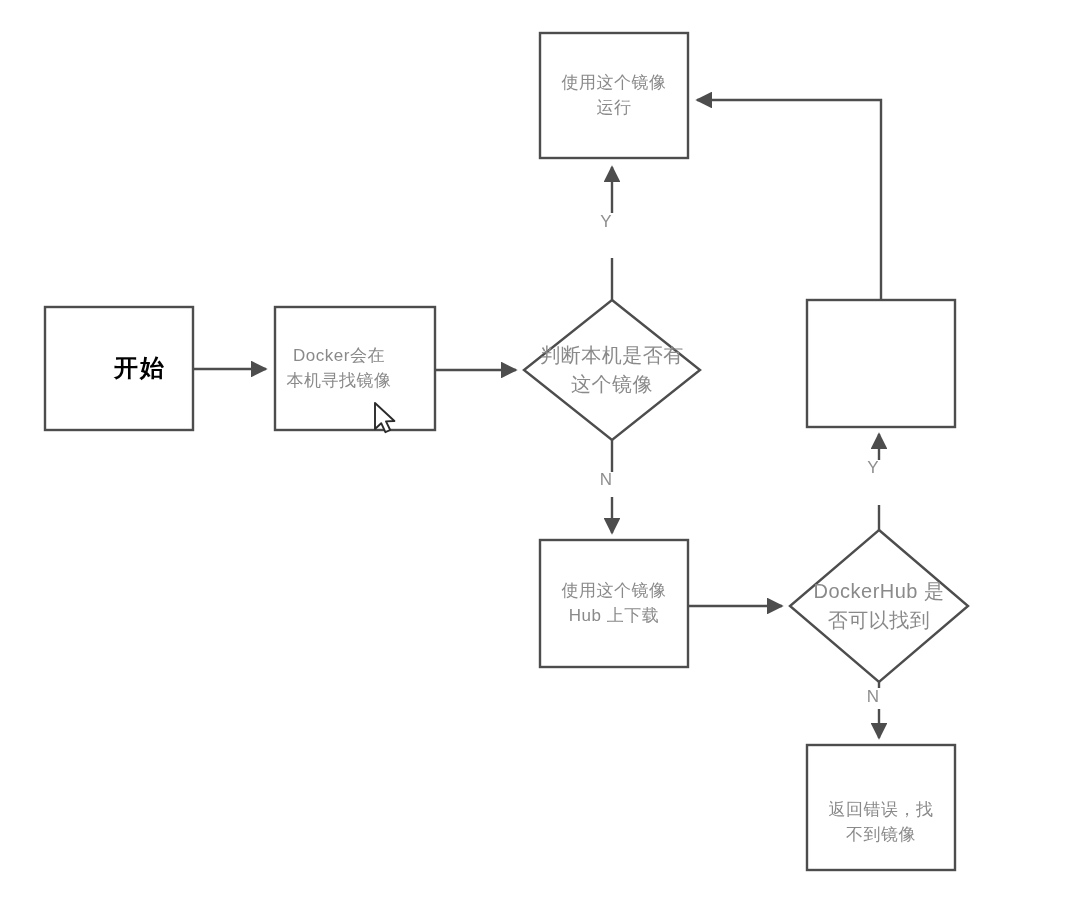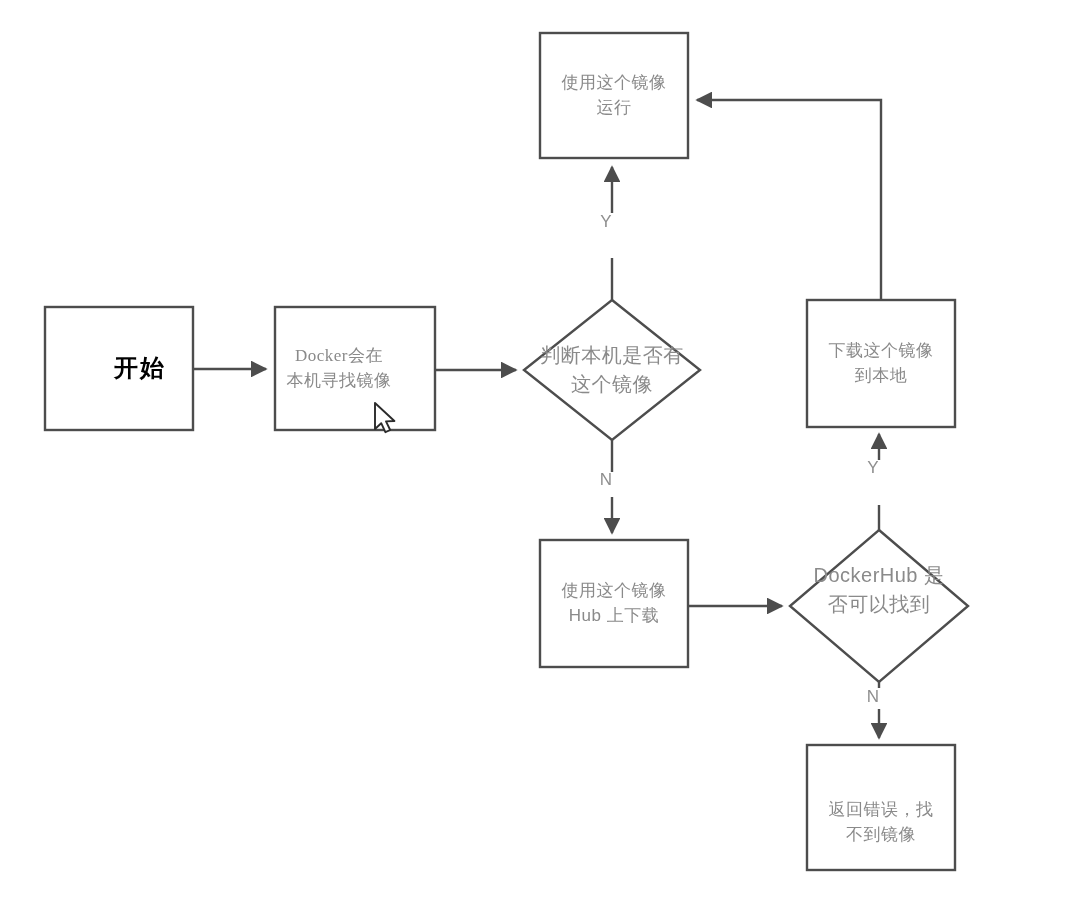--- a/index.html
+++ b/index.html
@@ -118,37 +118,35 @@
       <path d="M 881 300 L 881 100 L 697 100" fill="none" stroke="#4d4d4d" stroke-width="2.4" marker-end="url(#arrow)"></path>
     </g>
 
     <g class="cursor-layer" transform="translate(375,403)">
       <path d="M 0 0 L 0 26 L 6.2 20.2 L 10.4 29.2 L 15.2 27.0 L 11.0 18.4 L 19.4 18.0 Z" fill="#ffffff" stroke="#2b2b2b" stroke-width="1.9" stroke-linejoin="round"></path>
     </g>
   </svg>
 
   <div class="node-label label-start" style="left:45px; top:307px; width:148px; height:123px;">开始</div>
 
-  <div class="node-label label-process" style="left:275px; top:307px; width:128px; height:123px;font-family:Liberation Serif, serif;">Docker会在
+  <div class="node-label label-process" style="left:275px; top:307px; width:128px; height:123px;">Docker会在
 本机寻找镜像</div>
 
   <div class="node-label label-decision" style="left:512px; top:300px; width:200px; height:140px;">判断本机是否有
 这个镜像</div>
 
   <div class="node-label label-process" style="left:540px; top:33px; width:148px; height:125px;">使用这个镜像
 运行</div>
 
   <div class="node-label label-process" style="left:540px; top:540px; width:148px; height:127px;">使用这个镜像
 Hub 上下载</div>
 
-  <div class="node-label label-decision" style="left:779px; top:514px; width:200px; height:152px;">DockerHub 是
+  <div class="node-label label-decision" style="left:779px; top:530px; width:200px; height:152px;">DockerHub 是
 否可以找到</div>
 
-  <div class="node-label label-process" style="left:807px; top:300px; width:148px; height:127px;">下载这个镜像
-到本地</div>
 
   <div class="node-label label-process" style="left:807px; top:745px; width:148px; height:155px;">返回错误，找
 不到镜像</div>
 
   <div class="edge-label" style="left:594px; top:212px; width:24px;">Y</div>
 
   <div class="edge-label" style="left:594px; top:470px; width:24px;">N</div>
 
   <div class="edge-label" style="left:861px; top:458px; width:24px;">Y</div>
 

